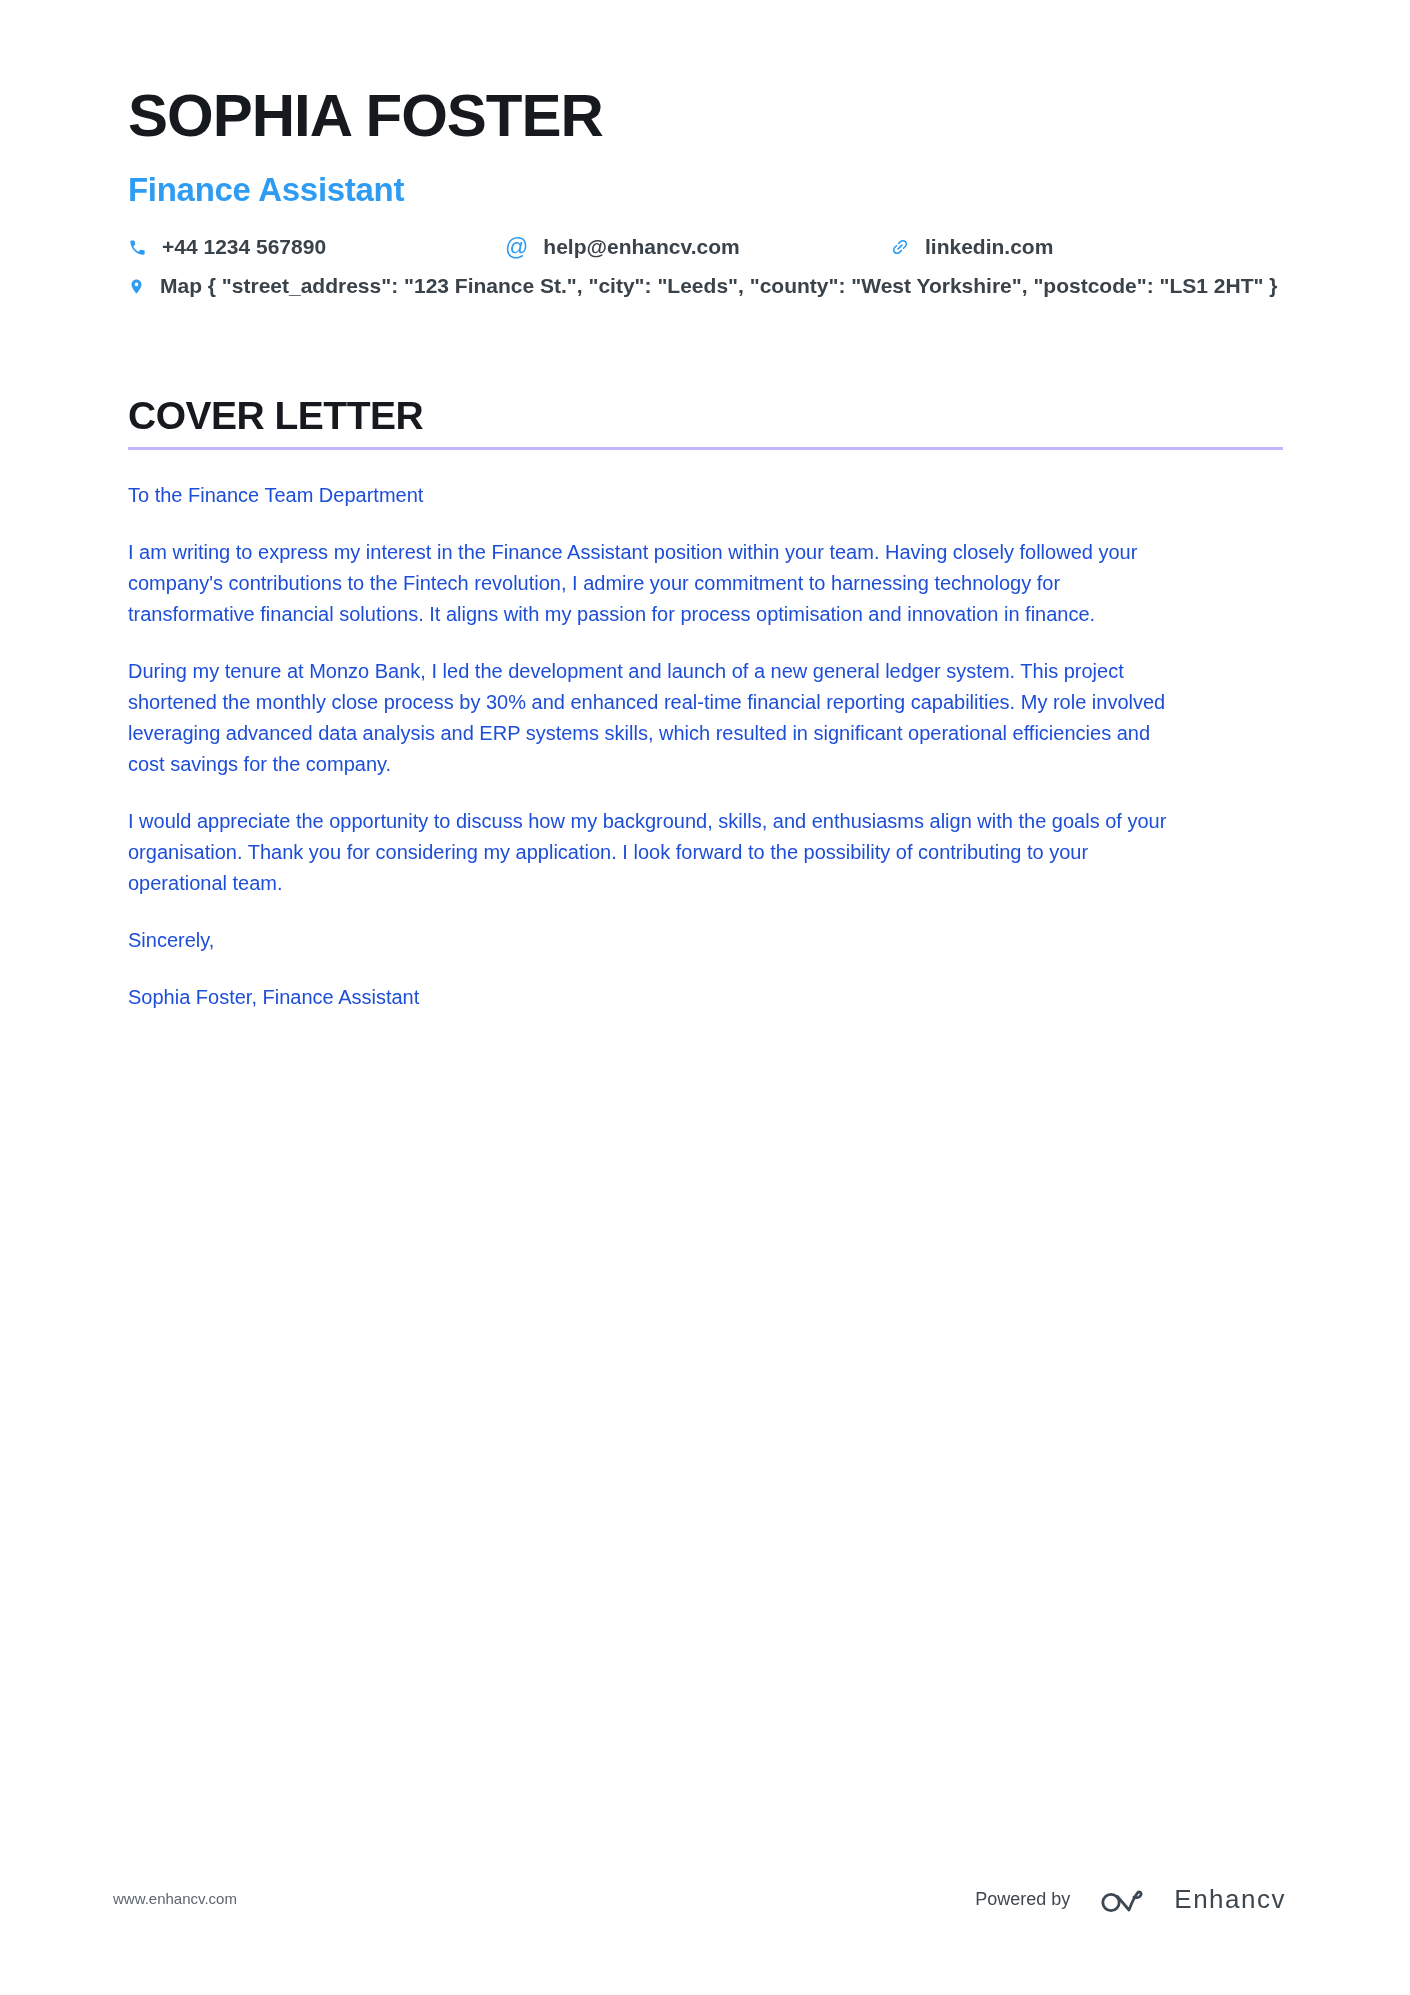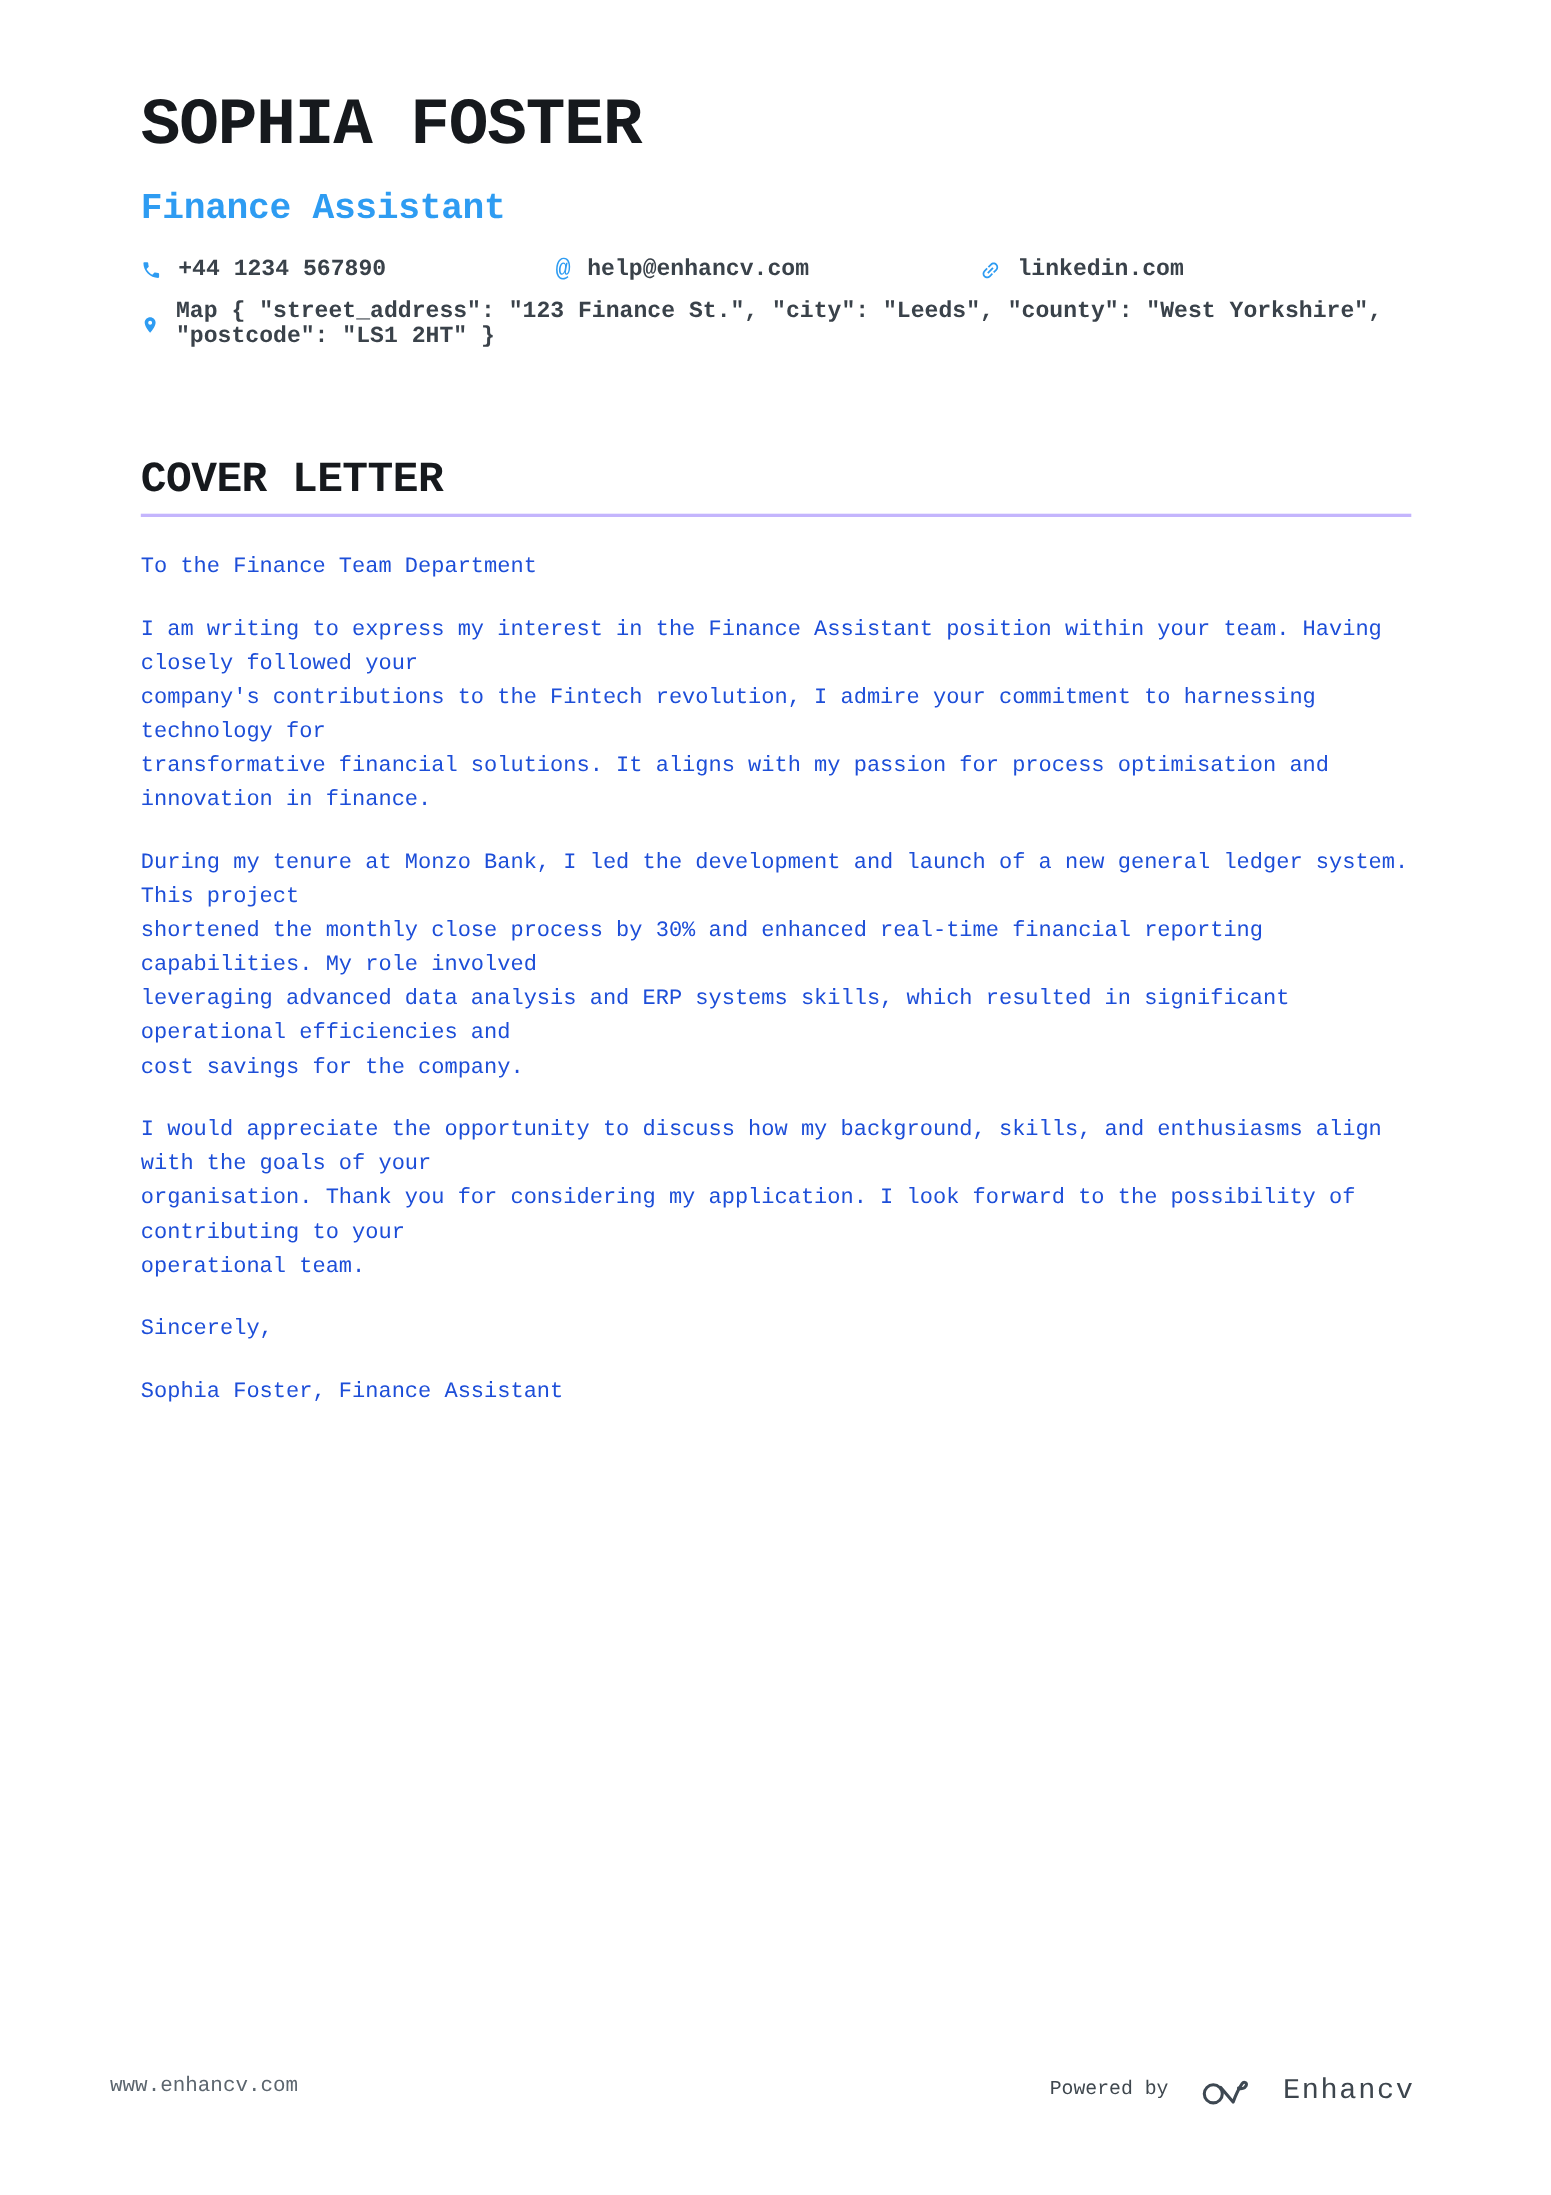--- a/index.html
+++ b/index.html
@@ -1,20 +1,20 @@
 <!DOCTYPE html>
 <html><head>
 <meta charset="utf-8">
 <style>
   html,body { margin:0; padding:0; background:#ffffff; }
   .page {
     position:relative;
     width:1410px; height:1995px;
     background:#ffffff;
-    font-family:Liberation Mono, monospace;
+    font-family:Liberation Sans, sans-serif;
     overflow:hidden;
   }
   .content { position:absolute; left:128px; top:0; width:1155px; }
 
   
   .name {
     margin:0; padding-top:82px;
     font-size:60px; line-height:1.12; font-weight:700;
     letter-spacing:-1px; color:#16191d;
   }
@@ -42,22 +42,22 @@
     color:#16191d; border-bottom:3px solid #c4b5fd;
   }
 
   
   .letter-body { margin-top:30px; font-size:20px; line-height:31px; color:#1d4ed8; }
   .para { margin-top:26px; }
   .para:first-child { margin-top:0; }
 
   
   .footer-left {
-    position:absolute; left:100px; bottom:88px;
-    font-size:19px; color:#5c666f; text-decoration:none;
+    position:absolute; left:113px; bottom:88px;
+    font-size:15px; color:#5c666f; text-decoration:none;
   }
   .footer-right {
     position:absolute; right:124px; bottom:80px;
     display:flex; align-items:center; gap:30px;
   }
   .powered-label { font-size:18px; color:#3f474e; }
   .brand-wordmark { font-size:26px; color:#3d454d; letter-spacing:1.5px; }
 </style>
 </head>
 <body>

